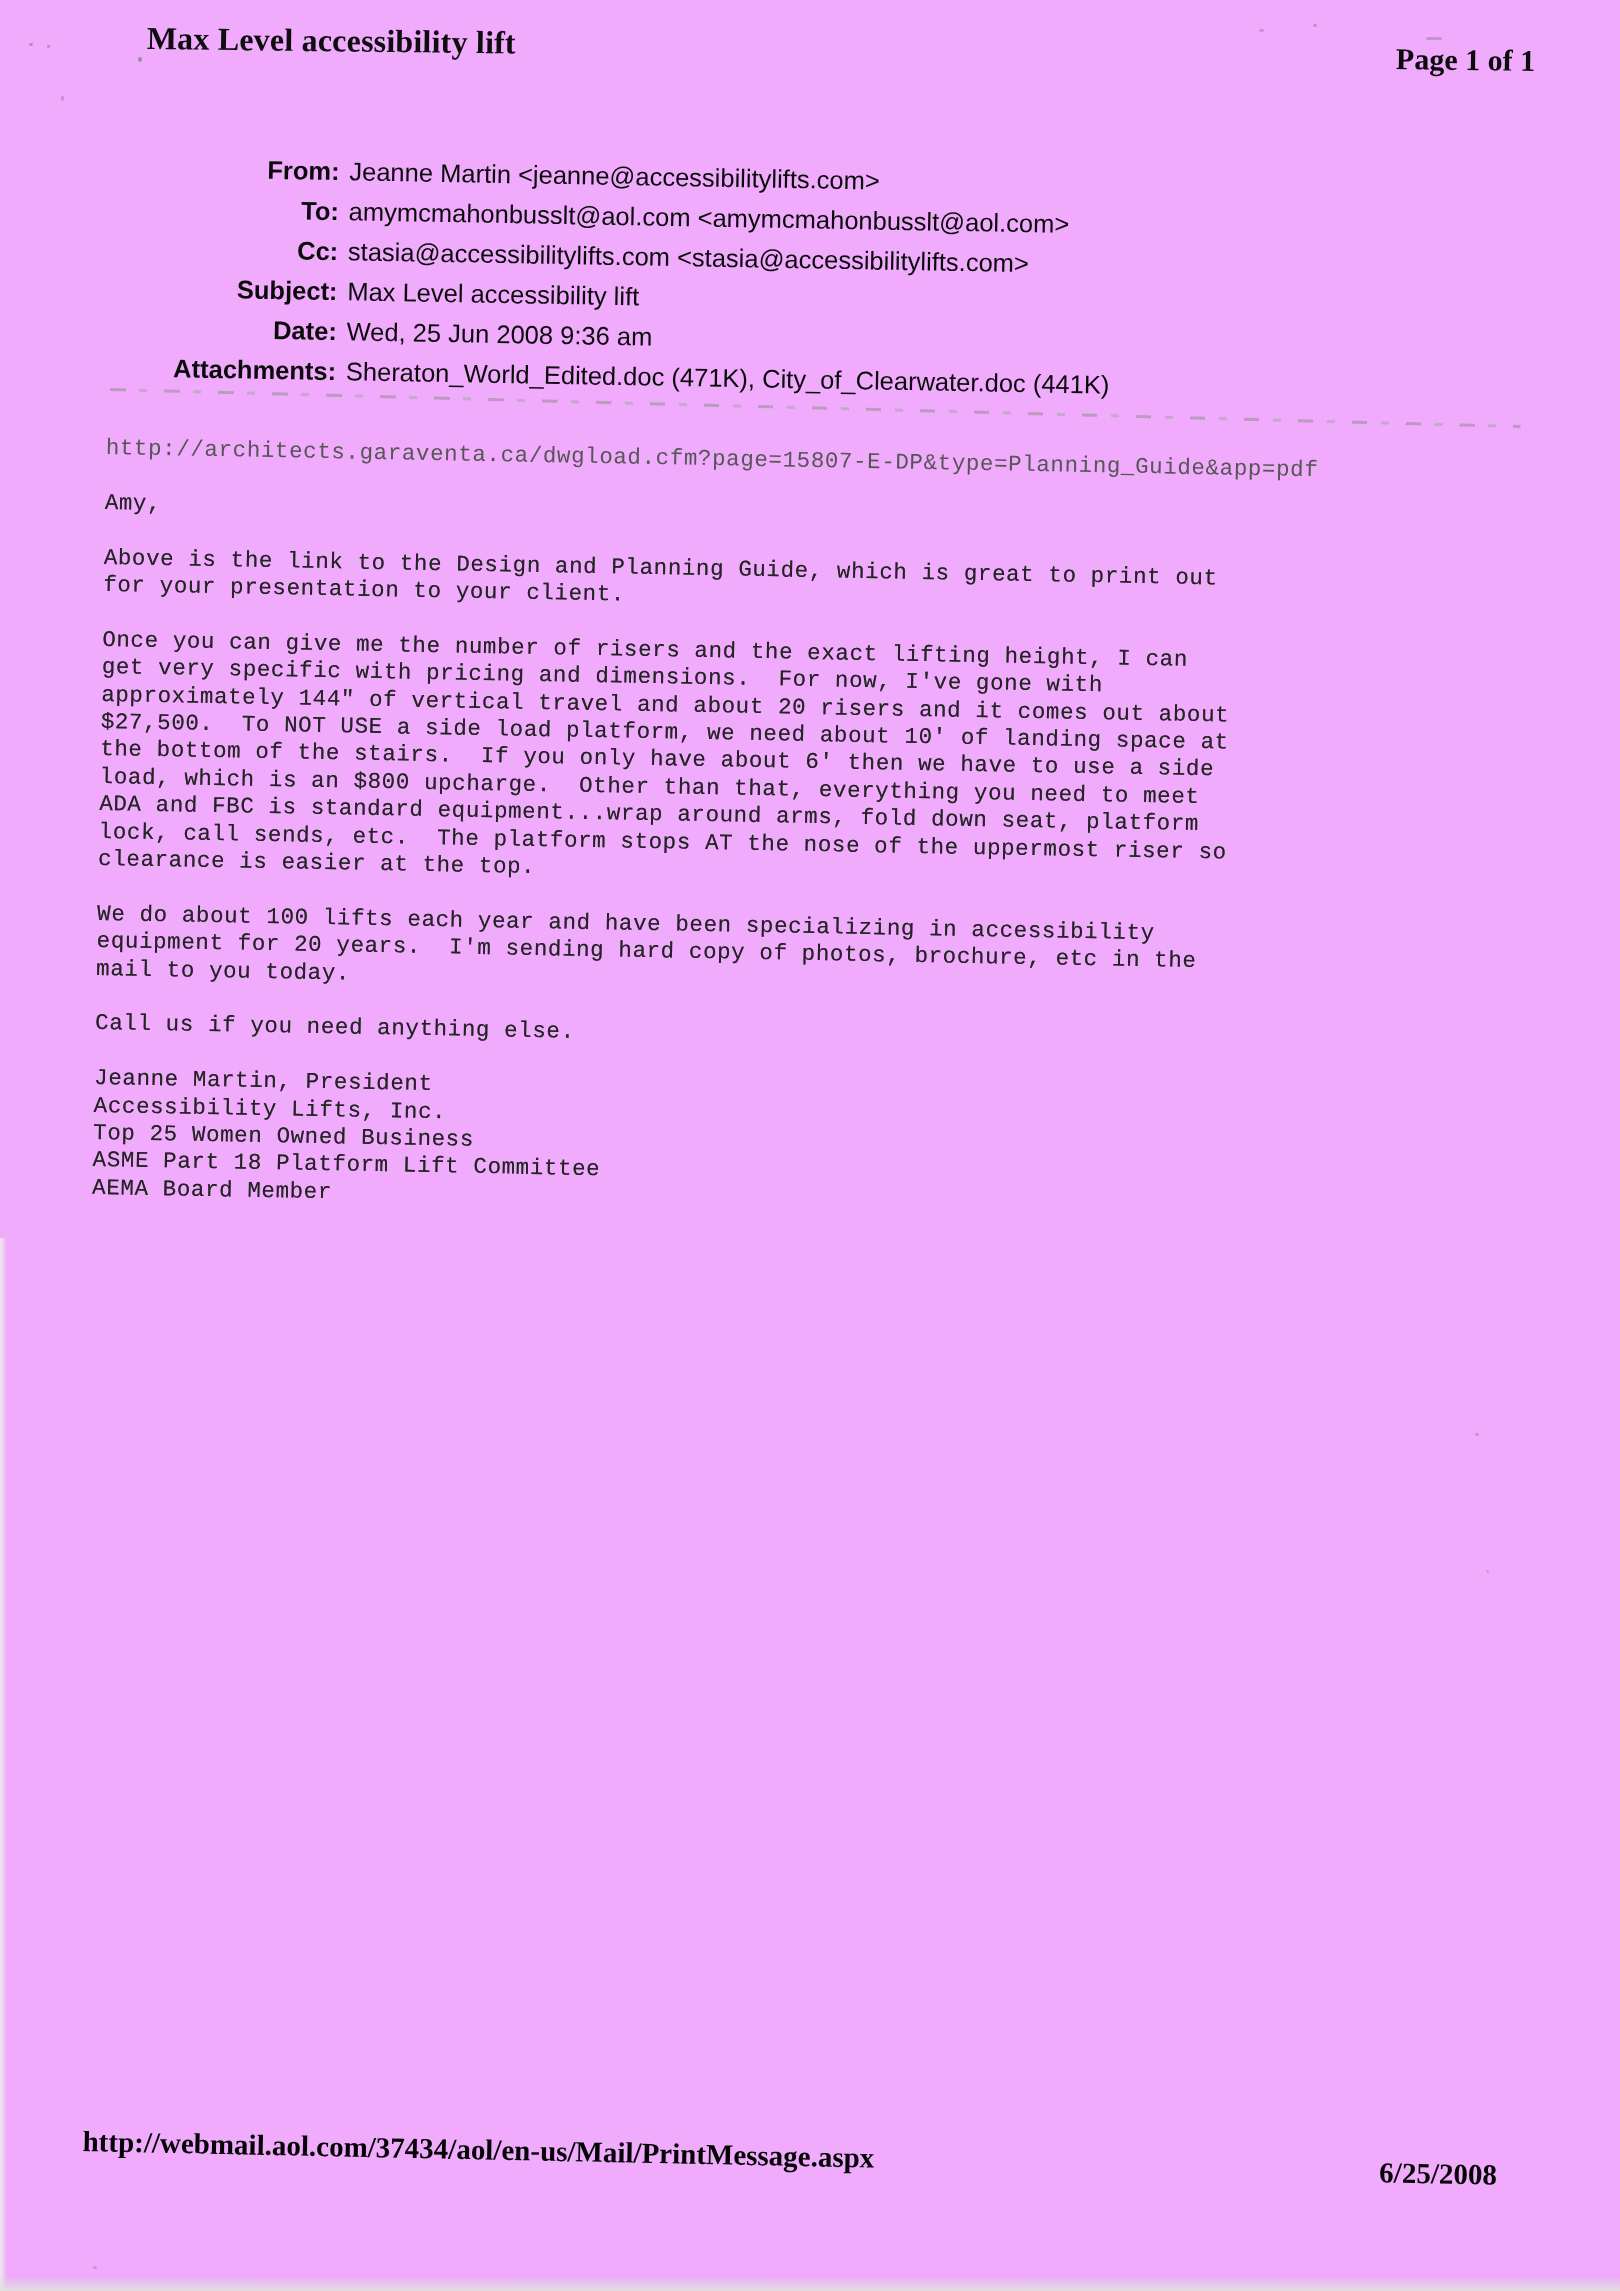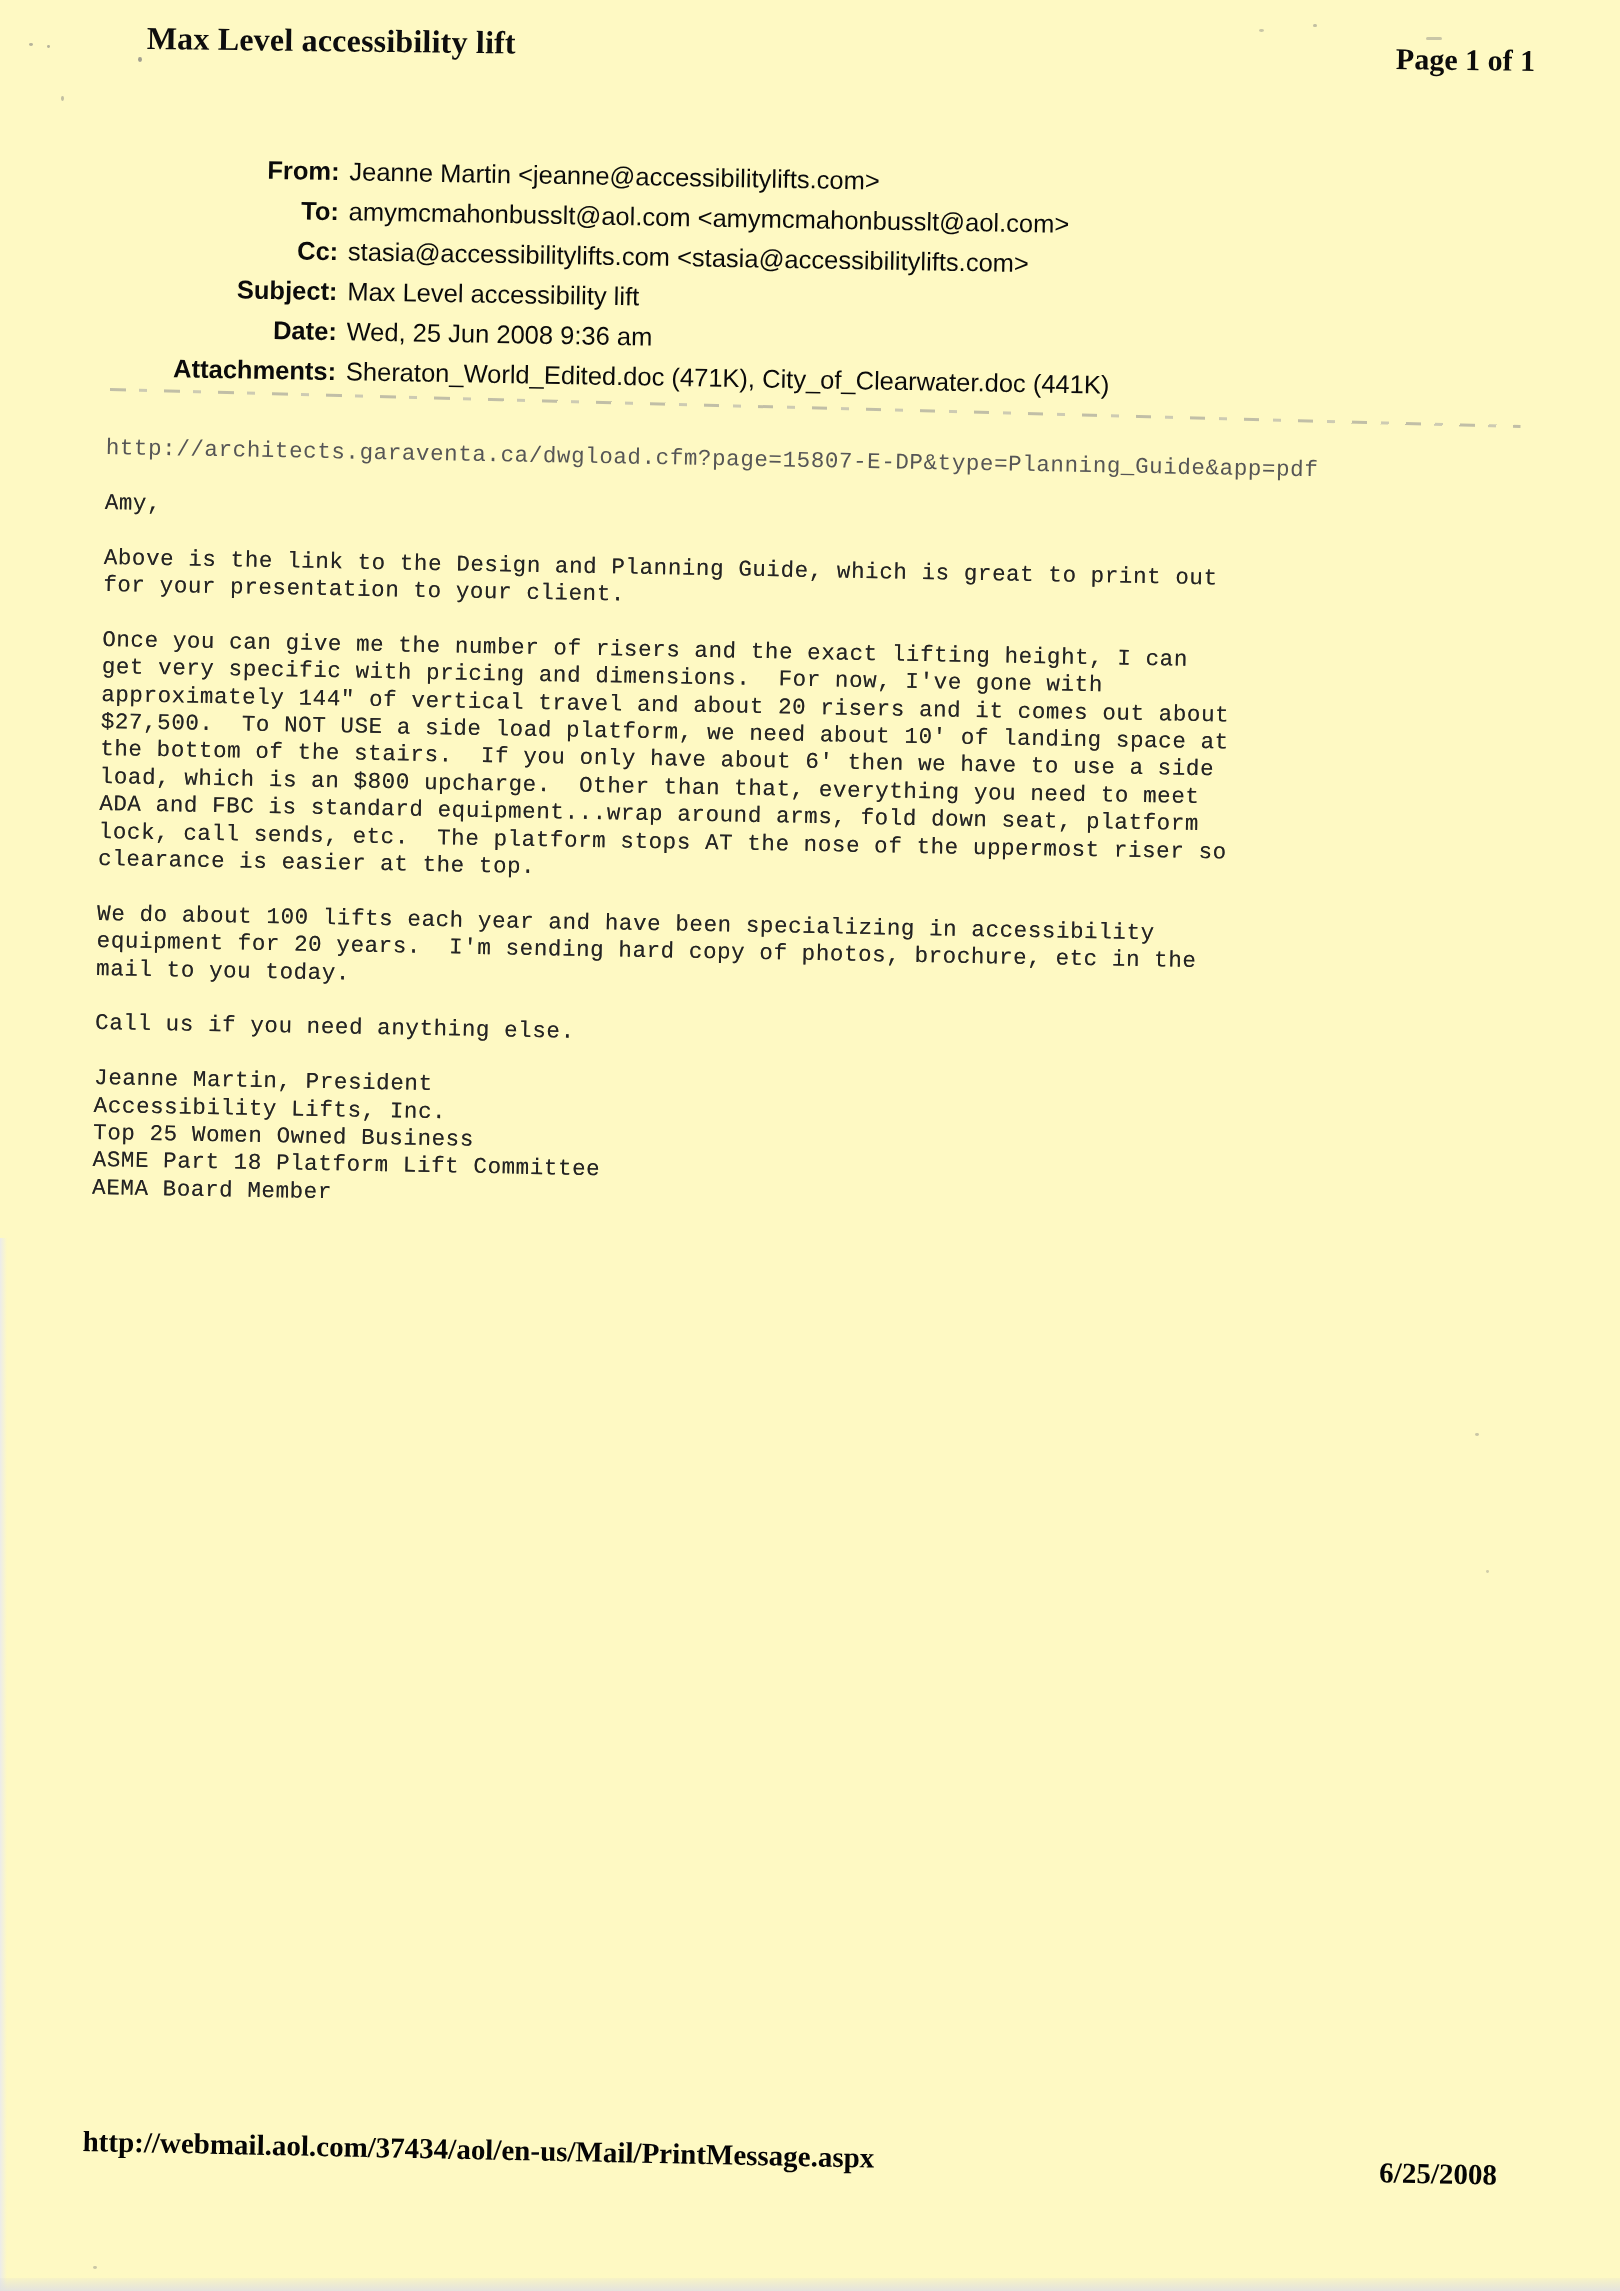--- a/index.html
+++ b/index.html
@@ -1,20 +1,20 @@
 <!DOCTYPE html>
 <html><head>
 <meta charset="utf-8">
 <style>
   html, body { margin: 0; padding: 0; background: #ffffff; }
   .page {
     position: relative;
     width: 1620px;
     height: 2292px;
-    background: #fef9c3;
+    background: #f0abfc;
     overflow: hidden;
     font-family: "Liberation Serif", serif;
     color: #111;
   }
 
   
   .doc-title {
     position: absolute;
     left: 147px; top: 19.6px;
     font-size: 32px;

